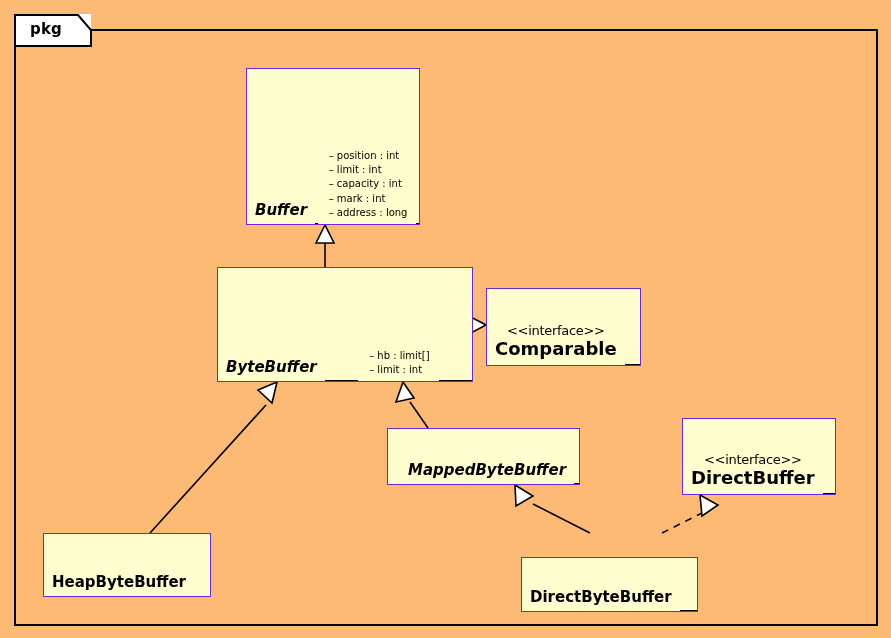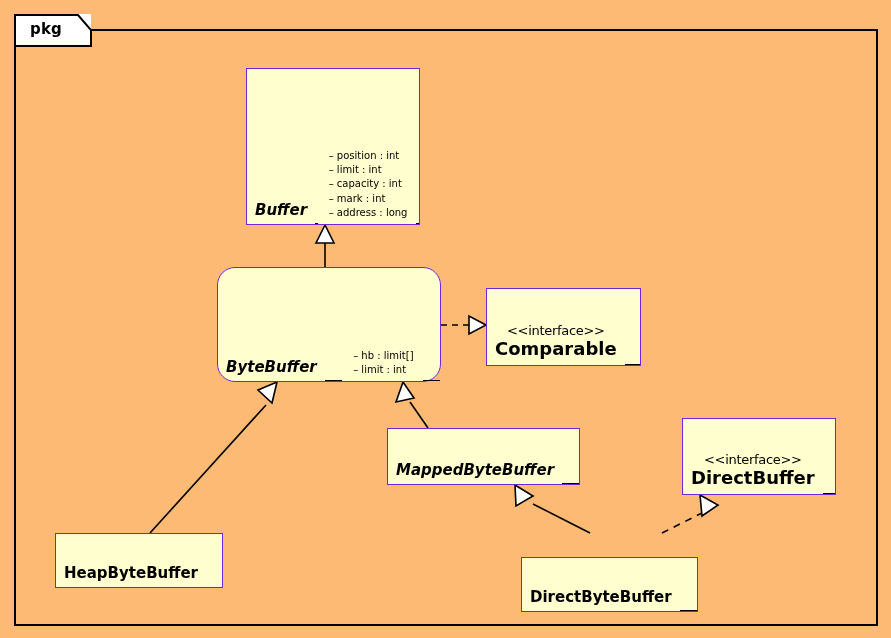--- a/index.html
+++ b/index.html
@@ -165,21 +165,21 @@
       <div class="uml-attr">– position : int</div>
       <div class="uml-attr">– limit : int</div>
       <div class="uml-attr">– capacity : int</div>
       <div class="uml-attr">– mark : int</div>
       <div class="uml-attr">– address : long</div>
     </div>
     <div class="uml-sep"></div>
     <div class="uml-methods"></div>
   </div>
 
-  <div class="uml-box" style="left:217px; top:267px; width:224px; height:115px;border-radius:18px;">
+  <div class="uml-box" style="left:217px; top:267px; width:256px; height:115px;">
     <div class="uml-title abstract">ByteBuffer</div>
     <div class="uml-sep"></div>
     <div class="uml-attrs">
       <div class="uml-attr">– hb : limit[]</div>
       <div class="uml-attr">– limit : int</div>
     </div>
     <div class="uml-sep"></div>
     <div class="uml-methods"></div>
   </div>
 
@@ -187,40 +187,40 @@
     <div class="uml-title">
       <span class="stereotype">&lt;&lt;interface&gt;&gt;</span>
       <span class="stereo-name">Comparable</span>
     </div>
     <div class="uml-sep"></div>
     <div class="uml-empty"></div>
     <div class="uml-sep"></div>
     <div class="uml-methods"></div>
   </div>
 
-  <div class="uml-box" style="left:387px; top:428px; width:193px; height:57px;">
+  <div class="uml-box" style="left:387px; top:428px; width:193px; height:57px;padding-left:12px;">
     <div class="uml-title abstract">MappedByteBuffer</div>
     <div class="uml-sep"></div>
     <div class="uml-empty"></div>
     <div class="uml-sep"></div>
     <div class="uml-methods"></div>
   </div>
 
   <div class="uml-box" style="left:682px; top:418px; width:154px; height:77px;">
     <div class="uml-title">
       <span class="stereotype">&lt;&lt;interface&gt;&gt;</span>
       <span class="stereo-name">DirectBuffer</span>
     </div>
     <div class="uml-sep"></div>
     <div class="uml-empty"></div>
     <div class="uml-sep"></div>
     <div class="uml-methods"></div>
   </div>
 
-  <div class="uml-box" style="left:55px; top:533px; width:168px; height:55px;gap:40px;">
+  <div class="uml-box" style="left:43px; top:533px; width:168px; height:64px;gap:40px;">
     <div class="uml-title concrete">HeapByteBuffer</div>
     <div class="uml-sep"></div>
     <div class="uml-empty"></div>
     <div class="uml-sep"></div>
     <div class="uml-methods"></div>
   </div>
 
   <div class="uml-box" style="left:521px; top:533px; width:177px; height:55px;margin-top:24px;">
     <div class="uml-title concrete">DirectByteBuffer</div>
     <div class="uml-sep"></div>

